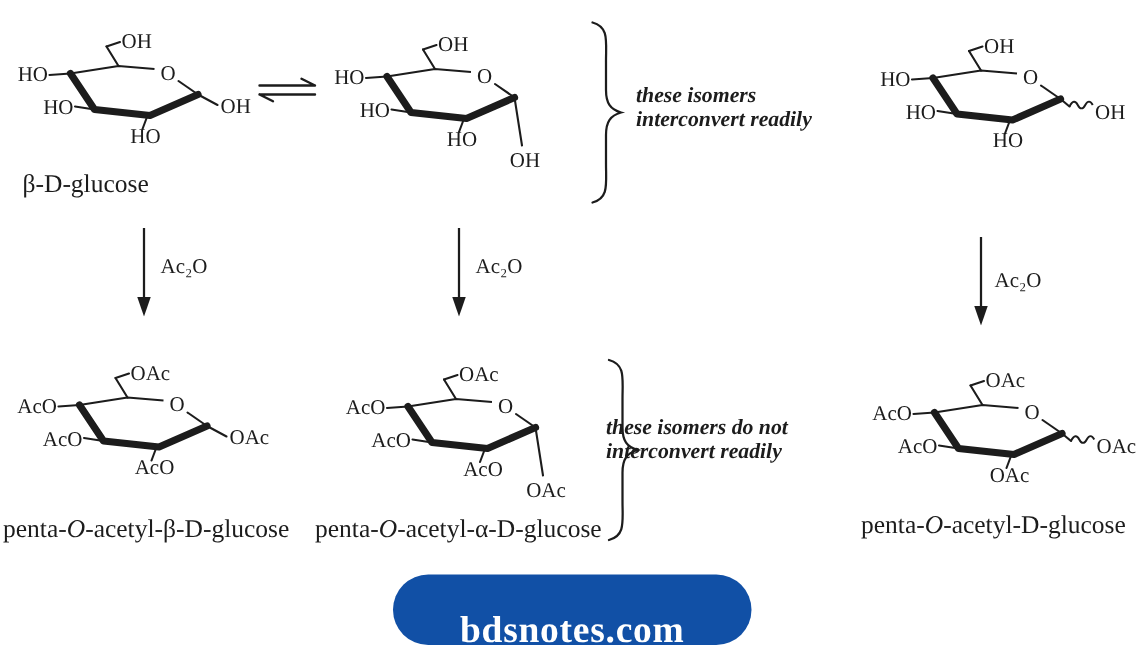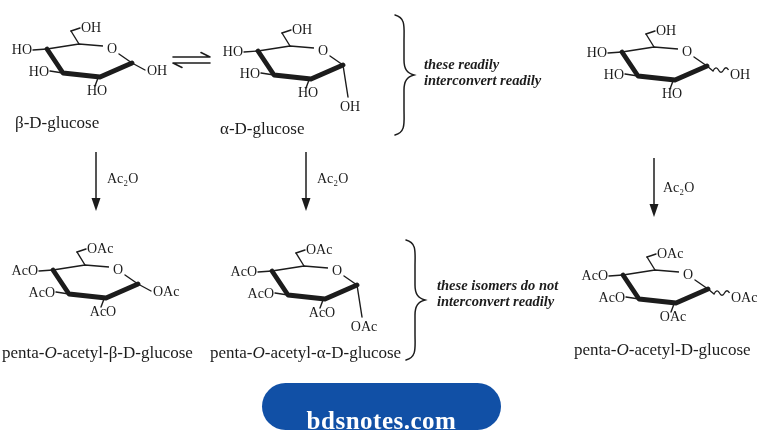--- a/index.html
+++ b/index.html
@@ -80,27 +80,26 @@
       <path d="M138,68 c2,-4 4,-4 5.5,-1 c1.5,3 3.5,3 5,0 c1.5,-3 3.5,-3 5,0" fill="none" stroke="#1c1c1c" stroke-width="1.3"></path>
       <text x="155" y="76" text-anchor="start" fill="#1c1c1c">OH</text>
     </svg>
 
   <svg class="abs" style="left:170px;top:50px" width="44" height="20" viewBox="0 0 44 20">
     <path d="M3,7 H40 M40,7 L31,2.5" fill="none" stroke="#1c1c1c" stroke-width="1.6" stroke-linecap="round"></path>
     <path d="M40,13 H3 M3,13 L12,17.5" fill="none" stroke="#1c1c1c" stroke-width="1.6" stroke-linecap="round"></path>
   </svg>
 
   <div class="abs mol-name" style="left:15px;top:113px;width:160px">β-D-glucose</div>
-  <div class="abs mol-name" style="left:220px;top:119px;width:160px">α-D-glucose</div>
 
   <svg class="abs" style="left:393px;top:13px" width="24" height="124" viewBox="0 0 24 124">
     <path d="M2,2 C13,5 11,14 11,28 L11,47 C11,56 14,60 21,62 C14,64 11,68 11,77 L11,96 C11,110 13,119 2,122" fill="none" stroke="#1c1c1c" stroke-width="1.5" stroke-linecap="round"></path>
   </svg>
   <div class="abs note" style="left:424px;top:56px">
-    <div>these readily</div>
+    <div>these isomers</div>
     <div>interconvert readily</div>
   </div>
 
   <svg class="abs" style="left:88px;top:151px" width="16" height="60" viewBox="0 0 16 60">
     <line x1="8" y1="1" x2="8" y2="48" stroke="#1c1c1c" stroke-width="1.5"></line>
     <polygon points="8,60 3.5,47 12.5,47" fill="#1c1c1c"></polygon>
   </svg>
   <div class="abs reagent" style="left:107px;top:171px">Ac₂O</div>
 
   <svg class="abs" style="left:298px;top:151px" width="16" height="60" viewBox="0 0 16 60">
@@ -172,21 +171,21 @@
 
   <div class="abs mol-name" style="left:210px;top:343px;width:200px"><span>penta-</span><span class="ital">O</span><span>-acetyl-α-D-glucose</span></div>
 
   <div class="abs mol-name" style="left:2px;top:343px;width:200px"><span>penta-</span><span class="ital">O</span><span>-acetyl-β-D-glucose</span></div>
 
   <div class="abs mol-name" style="left:574px;top:340px;width:200px"><span>penta-</span><span class="ital">O</span><span>-acetyl-D-glucose</span></div>
 
   <svg class="abs" style="left:404px;top:238px" width="24" height="124" viewBox="0 0 24 124">
     <path d="M2,2 C13,5 11,14 11,28 L11,47 C11,56 14,60 21,62 C14,64 11,68 11,77 L11,96 C11,110 13,119 2,122" fill="none" stroke="#1c1c1c" stroke-width="1.5" stroke-linecap="round"></path>
   </svg>
-  <div class="abs note" style="left:437px;top:277px">
+  <div class="abs note" style="left:404px;top:277px">
     <div>these isomers do not</div>
     <div>interconvert readily</div>
   </div>
 
   <div class="pill" style="background: rgb(17, 80, 166);">
     <span>bdsnotes.com</span>
   </div>
 
 </div>
 

